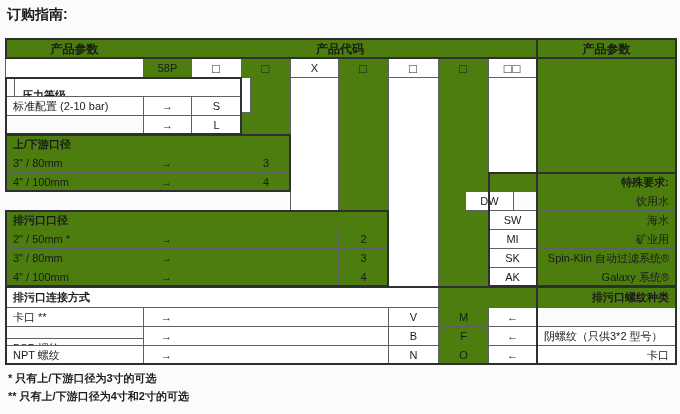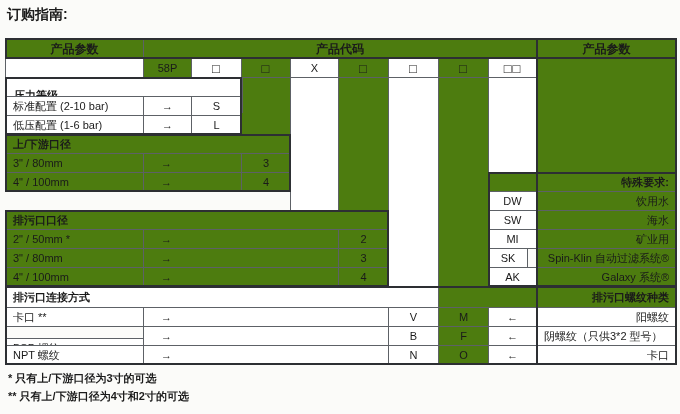--- a/index.html
+++ b/index.html
@@ -59,25 +59,24 @@
   <div class="cell ct bx" style="left:191px;top:58px;width:51px;height:20px;">□</div>
   <div class="cell bl ct bx" style="left:241px;top:58px;width:50px;height:20px;">□</div>
   <div class="cell ct" style="left:290px;top:58px;width:49px;height:20px;">X</div>
   <div class="cell bl ct bx" style="left:338px;top:58px;width:51px;height:20px;">□</div>
   <div class="cell ct bx" style="left:388px;top:58px;width:51px;height:20px;">□</div>
   <div class="cell bl ct bx" style="left:438px;top:58px;width:51px;height:20px;">□</div>
   <div class="cell ct bx" style="left:488px;top:58px;width:49px;height:20px;">□□</div>
 
   <div class="cell bl" style="left:536px;top:58px;width:141px;height:115px;"></div>
 
-  <div class="cell bd lf" style="left:6px;top:77px;width:237px;height:36px;">压力等级</div>
+  <div class="cell bd lf" style="left:14px;top:77px;width:237px;height:36px;">压力等级</div>
   <div class="cell lf" style="left:5px;top:96px;width:139px;height:20px;">标准配置 (2-10 bar)</div>
   <div class="cell ct" style="left:143px;top:96px;width:49px;height:20px;">→</div>
   <div class="cell ct" style="left:191px;top:96px;width:51px;height:20px;">S</div>
-  <div class="cell lf" style="left:5px;top:115px;width:139px;height:20px;">低压配置 (1-6 bar)</div>
   <div class="cell ct" style="left:143px;top:115px;width:49px;height:20px;">→</div>
   <div class="cell ct" style="left:191px;top:115px;width:51px;height:20px;">L</div>
 
   <div class="cell bl bd lf" style="left:5px;top:134px;width:286px;height:20px;">上/下游口径</div>
   <div class="cell bl lf" style="left:5px;top:153px;width:139px;height:20px;">3" / 80mm</div>
   <div class="cell bl ar" style="left:143px;top:153px;width:99px;height:20px;">→</div>
   <div class="cell bl ct" style="left:241px;top:153px;width:50px;height:20px;">3</div>
   <div class="cell bl lf" style="left:5px;top:172px;width:139px;height:20px;">4" / 100mm</div>
   <div class="cell bl ar" style="left:143px;top:172px;width:99px;height:20px;">→</div>
   <div class="cell bl ct" style="left:241px;top:172px;width:50px;height:20px;">4</div>
@@ -94,44 +93,43 @@
   <div class="cell bl ct" style="left:338px;top:267px;width:51px;height:20px;">4</div>
 
   <div class="cell bd lf" style="left:5px;top:286px;width:434px;height:22px;">排污口连接方式</div>
   <div class="cell bl bd rt" style="left:438px;top:286px;width:239px;height:22px;padding-left:16px;">排污口螺纹种类</div>
 
   <div class="cell lf" style="left:5px;top:307px;width:139px;height:20px;">卡口 **</div>
   <div class="cell ar" style="left:143px;top:307px;width:246px;height:20px;">→</div>
   <div class="cell ct" style="left:388px;top:307px;width:51px;height:20px;">V</div>
   <div class="cell bl ct" style="left:438px;top:307px;width:51px;height:20px;">M</div>
   <div class="cell ct" style="left:488px;top:307px;width:49px;height:20px;">←</div>
-  <div class="cell rt" style="left:536px;top:307px;width:141px;height:20px;">阳螺纹</div>
 
   <div class="cell lf" style="left:5px;top:338px;width:139px;height:20px;">BSP 螺纹</div>
   <div class="cell ar" style="left:143px;top:326px;width:246px;height:20px;">→</div>
   <div class="cell ct" style="left:388px;top:326px;width:51px;height:20px;">B</div>
   <div class="cell bl ct" style="left:438px;top:326px;width:51px;height:20px;">F</div>
   <div class="cell ct" style="left:488px;top:326px;width:49px;height:20px;">←</div>
   <div class="cell lf" style="left:536px;top:326px;width:141px;height:20px;">阴螺纹（只供3*2 型号）</div>
 
   <div class="cell lf" style="left:5px;top:345px;width:139px;height:20px;">NPT 螺纹</div>
   <div class="cell ar" style="left:143px;top:345px;width:246px;height:20px;">→</div>
   <div class="cell ct" style="left:388px;top:345px;width:51px;height:20px;">N</div>
   <div class="cell bl ct" style="left:438px;top:345px;width:51px;height:20px;">O</div>
   <div class="cell ct" style="left:488px;top:345px;width:49px;height:20px;">←</div>
   <div class="cell bl bd rt" style="left:488px;top:172px;width:189px;height:20px;">特殊要求:</div>
 
   <div class="cell rt" style="left:536px;top:345px;width:141px;height:20px;">卡口</div>
-  <div class="cell ct" style="left:488px;top:191px;width:49px;height:20px;">DW</div>
+  <div class="cell ct" style="left:465px;top:191px;width:49px;height:20px;">DW</div>
   <div class="cell bl rt" style="left:536px;top:191px;width:141px;height:20px;">饮用水</div>
   <div class="cell ct" style="left:488px;top:210px;width:49px;height:20px;">SW</div>
   <div class="cell bl rt" style="left:536px;top:210px;width:141px;height:20px;">海水</div>
   <div class="cell ct" style="left:488px;top:229px;width:49px;height:20px;">MI</div>
   <div class="cell bl rt" style="left:536px;top:229px;width:141px;height:20px;">矿业用</div>
-  <div class="cell ct" style="left:488px;top:248px;width:40px;height:20px;">SK</div>
+  <div class="cell ct" style="left:488px;top:248px;width:49px;height:20px;">SK</div>
   <div class="cell bl rt" style="left:536px;top:248px;width:141px;height:20px;">Spin-Klin 自动过滤系统®</div>
   <div class="cell ct" style="left:488px;top:267px;width:49px;height:20px;">AK</div>
   <div class="cell bl rt" style="left:536px;top:267px;width:141px;height:20px;">Galaxy 系统®</div>
 
   <div class="outline" style="left:5px;top:38px;width:672px;height:21px;"></div>
   <div class="outline" style="left:536px;top:38px;width:141px;height:327px;"></div>
   <div class="outline" style="left:5px;top:77px;width:237px;height:58px;"></div>
   <div class="outline" style="left:5px;top:134px;width:286px;height:58px;"></div>
   <div class="outline" style="left:5px;top:210px;width:384px;height:77px;"></div>
   <div class="outline" style="left:488px;top:172px;width:189px;height:115px;"></div>

